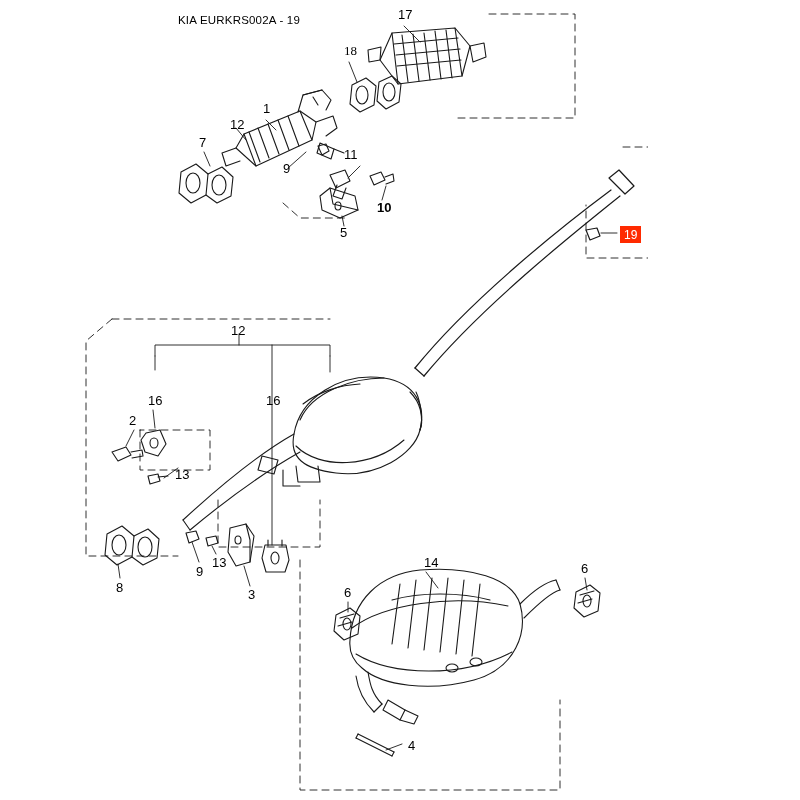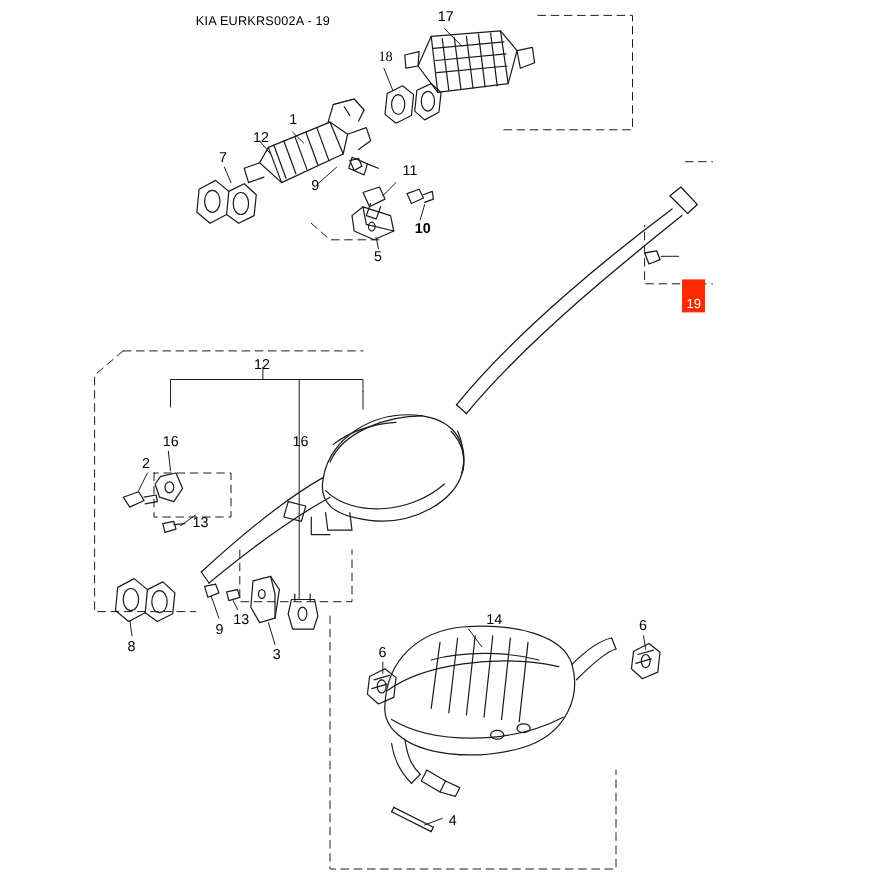--- a/index.html
+++ b/index.html
@@ -32,24 +32,23 @@
     white-space: nowrap;
     line-height: 1;
   }
   .label.title {
     font-size: 11.5px;
     letter-spacing: 0.2px;
   }
   .label.highlight {
     background: #ff2a00;
     color: #ffffff;
-    padding: 16px 4px 2px 4px;
+    padding: 3px 4px 2px 4px;
     font-size: 12px;
     font-weight: normal;
-    margin-top: 28px;
   }
 </style>
 </head>
 <body>
 
 <div id="page">
 
   <svg id="diagram-svg" viewBox="0 0 800 800">
     <g fill="none" stroke="#1a1a1a" stroke-width="1.1" stroke-linejoin="round" stroke-linecap="round">
 
@@ -273,21 +272,21 @@
   <div class="label" style="left:398px; top:8px;">17</div>
 
   <div class="label" style="left:344px; top:44px;font-family:Liberation Serif, serif;">18</div>
 
   <div class="label" style="left:263px; top:102px;">1</div>
 
   <div class="label" style="left:230px; top:118px;">12</div>
 
   <div class="label" style="left:199px; top:136px;">7</div>
 
-  <div class="label" style="left:366px; top:148px;">11</div>
+  <div class="label" style="left:344px; top:148px;">11</div>
 
   <div class="label" style="left:283px; top:162px;">9</div>
 
   <div class="label" style="left:377px; top:201px;font-weight:bold;">10</div>
 
   <div class="label" style="left:340px; top:226px;">5</div>
 
   <div class="label highlight" style="left:620px; top:226px;">19</div>
 
   <div class="label" style="left:231px; top:324px;">12</div>
@@ -301,21 +300,21 @@
   <div class="label" style="left:175px; top:468px;">13</div>
 
   <div class="label" style="left:116px; top:581px;">8</div>
 
   <div class="label" style="left:196px; top:565px;">9</div>
 
   <div class="label" style="left:212px; top:556px;">13</div>
 
   <div class="label" style="left:248px; top:588px;">3</div>
 
-  <div class="label" style="left:442px; top:556px;">14</div>
+  <div class="label" style="left:424px; top:556px;">14</div>
 
   <div class="label" style="left:344px; top:586px;">6</div>
 
   <div class="label" style="left:581px; top:562px;">6</div>
 
   <div class="label" style="left:408px; top:739px;">4</div>
 
 </div>
 
 </body></html>

